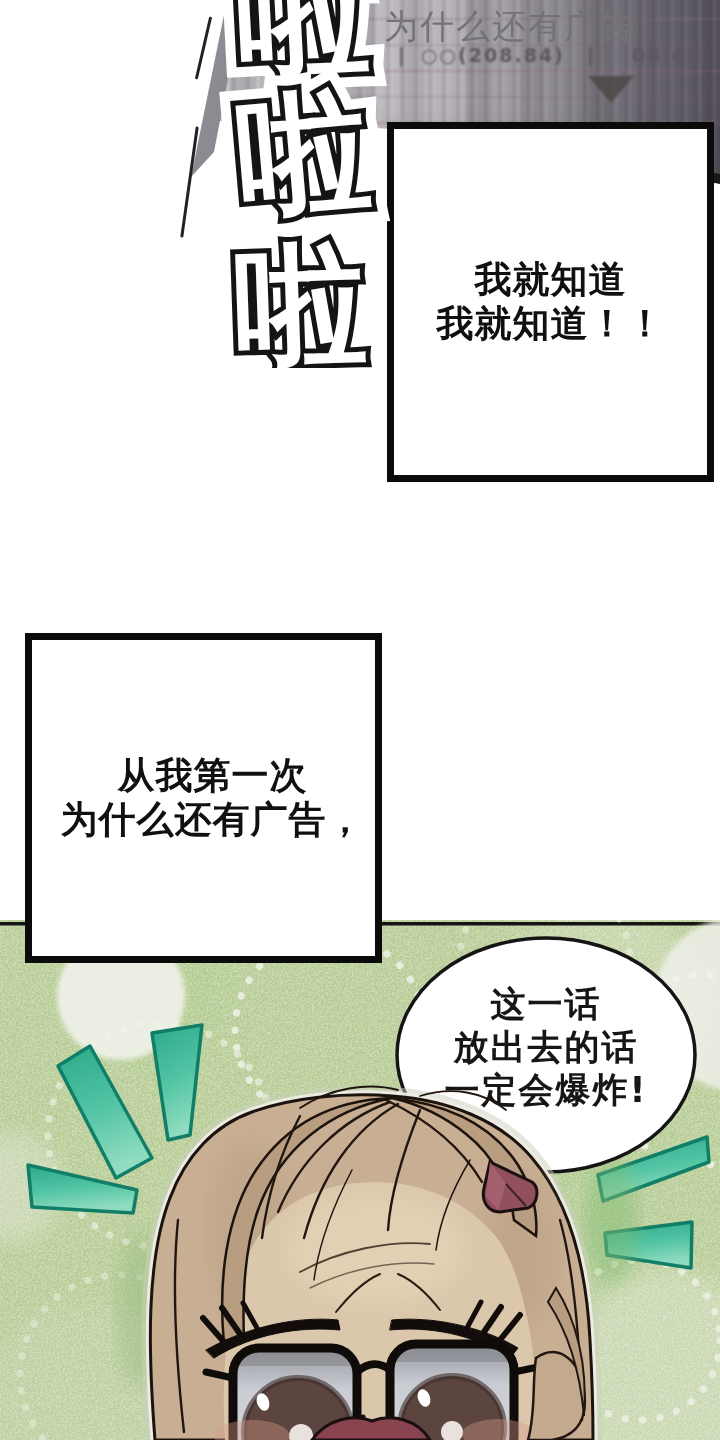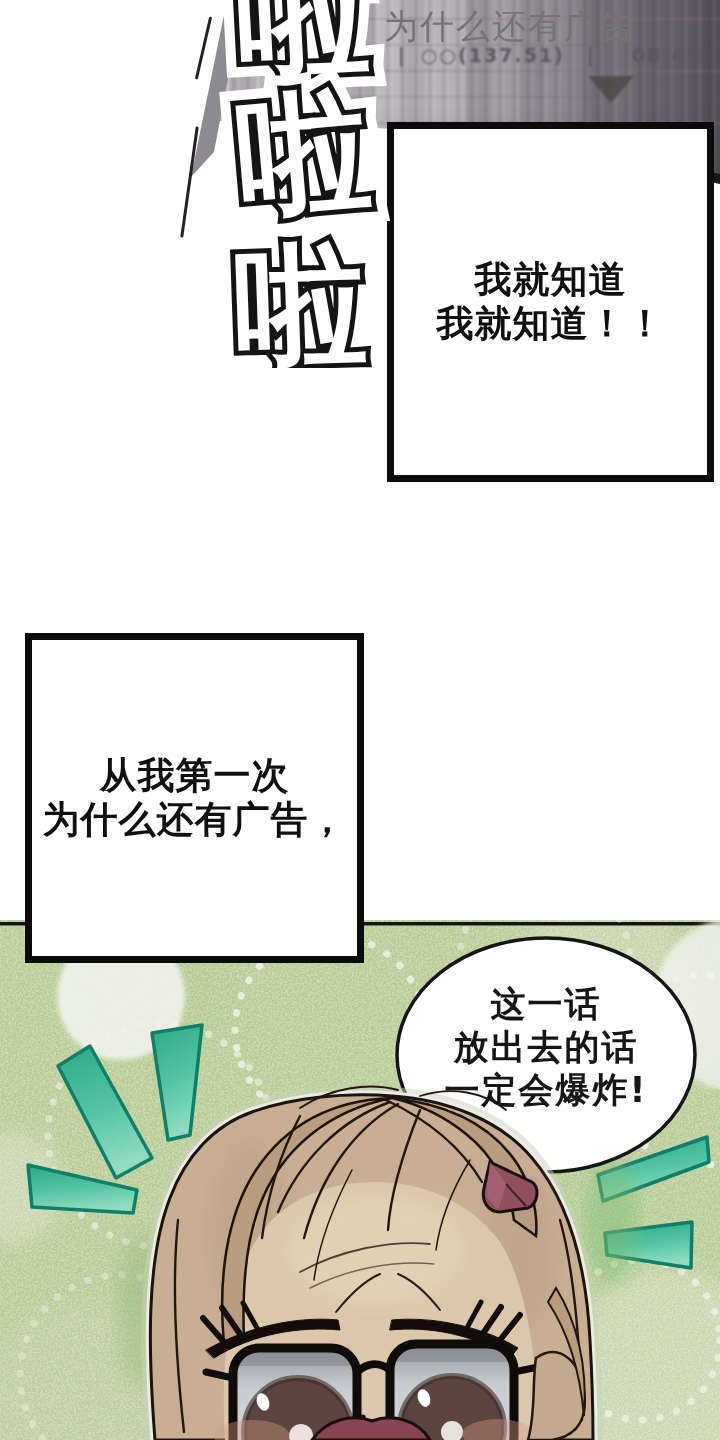--- a/index.html
+++ b/index.html
@@ -29,21 +29,21 @@
         filter:blur(.9px);white-space:nowrap;}
   .tri{left:588px;top:76px;width:0;height:0;border-left:23px solid transparent;
         border-right:23px solid transparent;border-top:27px solid #4b4644;
         opacity:.8;filter:blur(1.2px);}
   
   .cap{background:#fff;border:7px solid #0b0b0b;display:flex;flex-direction:column;
        justify-content:center;align-items:center;z-index:5;}
   .cap div{font-size:37px;font-weight:bold;color:#101010;letter-spacing:1px;
        line-height:44px;white-space:nowrap;}
   .box1{left:387px;top:122px;width:313px;height:346px;}
-  .box2{left:25px;top:633px;width:325px;height:316px;}
+  .box2{left:25px;top:633px;width:325px;height:316px;padding-left:18px;}
   
   .sfx{left:168px;top:-62px;z-index:6;}
   .sfx text{font-family:"DejaVu Sans","Liberation Sans",sans-serif;font-weight:900;font-size:132px;}
   
   .scene{left:0;top:920px;z-index:1;}
   .scene text{font-family:"DejaVu Sans","Liberation Sans",sans-serif;}
 </style>
 </head>
 <body>
 
@@ -53,21 +53,21 @@
     <div class="shot-tex"></div>
   </div>
   <div class="abs shot-border"></div>
   <div class="abs wedge"></div>
   <div class="abs speedline" style="left:202px;top:16px;height:64px;transform:rotate(13deg);"></div>
   <div class="abs speedline" style="left:188px;top:126px;height:112px;transform:rotate(8deg);"></div>
 
   <div class="abs comment">为什么还有广告</div>
   <div class="abs timeline">
     <span>|</span>
-    <span>○○(137.51)</span>
+    <span>○○(208.84)</span>
     <span style="margin-left:8px">|</span>
     <span style="margin-left:22px">08:45</span>
     <span style="margin-left:8px">|</span>
 
   </div>
   <div class="abs tri"></div>
 
   <svg class="abs sfx" width="230" height="430" viewBox="0 0 230 430">
     <g transform="rotate(-3 134 70)">
       <text x="134" y="124" text-anchor="middle" stroke="#ffffff" stroke-width="30" fill="#ffffff" style="paint-order:stroke">啦</text>

